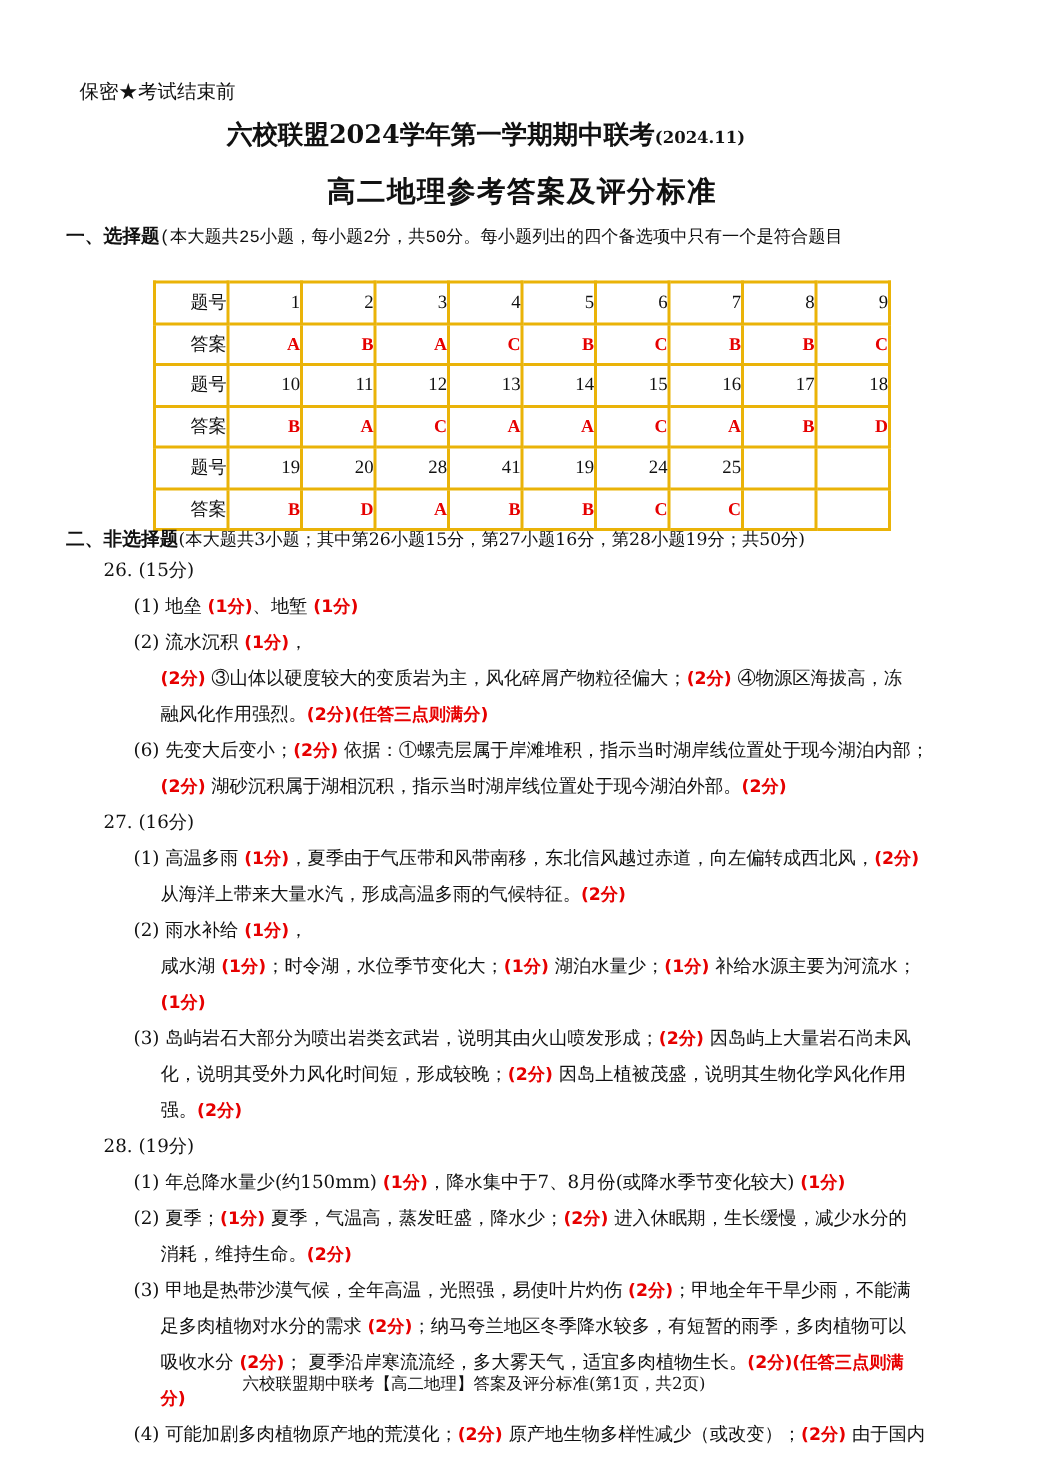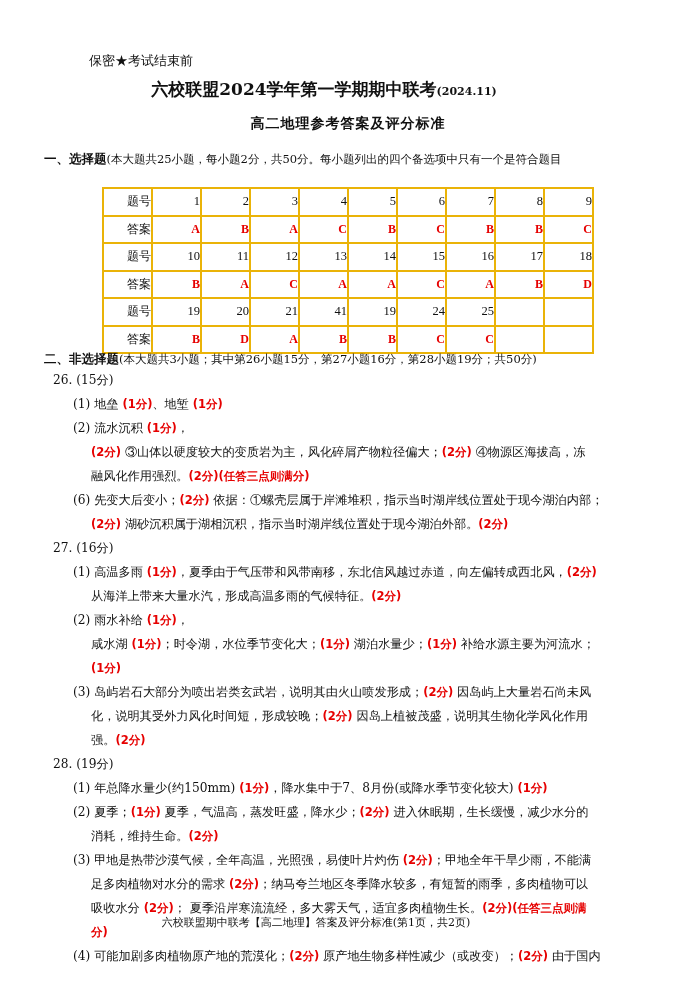--- a/index.html
+++ b/index.html
@@ -1,50 +1,50 @@
 <!DOCTYPE html>
 <html><head>
 <meta charset="utf-8">
 <style>
   html, body { margin: 0; padding: 0; background: #ffffff; }
   body { width: 696px; height: 983px; position: relative; overflow: hidden;
          font-family: "DejaVu Serif", "Liberation Serif", serif; color: #111; }
   .abs { position: absolute; }
-  .confid { left: 53px; top: 52px; font-size: 13px; margin-left: 36px; }
+  .confid { left: 53px; top: 52px; font-size: 13px; }
   .title1 { left: 0; width: 560px; top: 78px; text-align: center; font-size: 17px; font-weight: bold; padding-left: 88px; box-sizing: border-box; }
   .title1 .date { font-size: 11px; }
-  .title2 { left: 0; width: 696px; top: 115px; text-align: center; font-size: 14px; font-weight: bold; letter-spacing: 1px; }
+  .title2 { left: 0; width: 696px; top: 115px; text-align: center; font-size: 19px; font-weight: bold; letter-spacing: 1px; }
   .sec-head { left: 44px; font-size: 12.5px; line-height: 19px; }
   .sec-head b { font-weight: bold; }
   .sec-head .note { font-size: 11.5px; }
   .indent2 { padding-left: 18px; }
   table.ans { position: absolute; left: 102px; top: 187px; border-collapse: collapse; font-size: 12px; }
   table.ans td { border: 2px solid #eab308; width: 47px; height: 25.5px; text-align: right; padding: 0; }
   table.ans td.rowlabel { width: 47px; }
   table.ans td.answer { color: #e60000; font-weight: bold; font-family: "Liberation Serif", serif; font-size: 12px; }
   table.ans td.num { font-family: "Liberation Serif", serif; font-size: 12.5px; }
   .body { position: absolute; left: 53px; width: 594px; font-size: 12.2px; line-height: 24px; }
-  .line { white-space: nowrap; }
+  .line { white-space: nowrap; margin-left: 16px; }
   .l1 { padding-left: 20px; }
   .l2 { padding-left: 38px; }
   .s { color: #e60000; font-weight: bold; font-family: "DejaVu Sans", sans-serif; font-size: 11.5px; }
   .footer { left: 0; width: 632px; top: 915px; text-align: center; font-size: 11px; }
 </style>
 </head>
 <body>
 
 <div class="abs confid">保密★考试结束前</div>
 
 <div class="abs title1">
   <span>六校联盟2024学年第一学期期中联考</span><span class="date">(2024.11)</span>
 </div>
 
 <div class="abs title2">高二地理参考答案及评分标准</div>
 
-<div class="abs sec-head" style="top:149px;">
+<div class="abs sec-head" style="top:149px;font-family:Liberation Mono, monospace;">
   <div><b>一、选择题</b><span class="note">(本大题共25小题，每小题2分，共50分。每小题列出的四个备选项中只有一个是符合题目</span></div>
 </div>
 
 <table class="ans">
   <tbody id="ans-body">
       <tr>
         <td class="rowlabel">题号</td>
         <td class="num">1</td>
         <td class="num">2</td>
         <td class="num">3</td>
@@ -88,21 +88,21 @@
         <td class="answer">A</td>
         <td class="answer">C</td>
         <td class="answer">A</td>
         <td class="answer">B</td>
         <td class="answer">D</td>
       </tr>
       <tr>
         <td class="rowlabel">题号</td>
         <td class="num">19</td>
         <td class="num">20</td>
-        <td class="num">21</td>
+        <td class="num">28</td>
         <td class="num">41</td>
         <td class="num">19</td>
         <td class="num">24</td>
         <td class="num">25</td>
         <td class="num"></td>
         <td class="num"></td>
       </tr>
       <tr>
         <td class="rowlabel">答案</td>
         <td class="answer">B</td>

